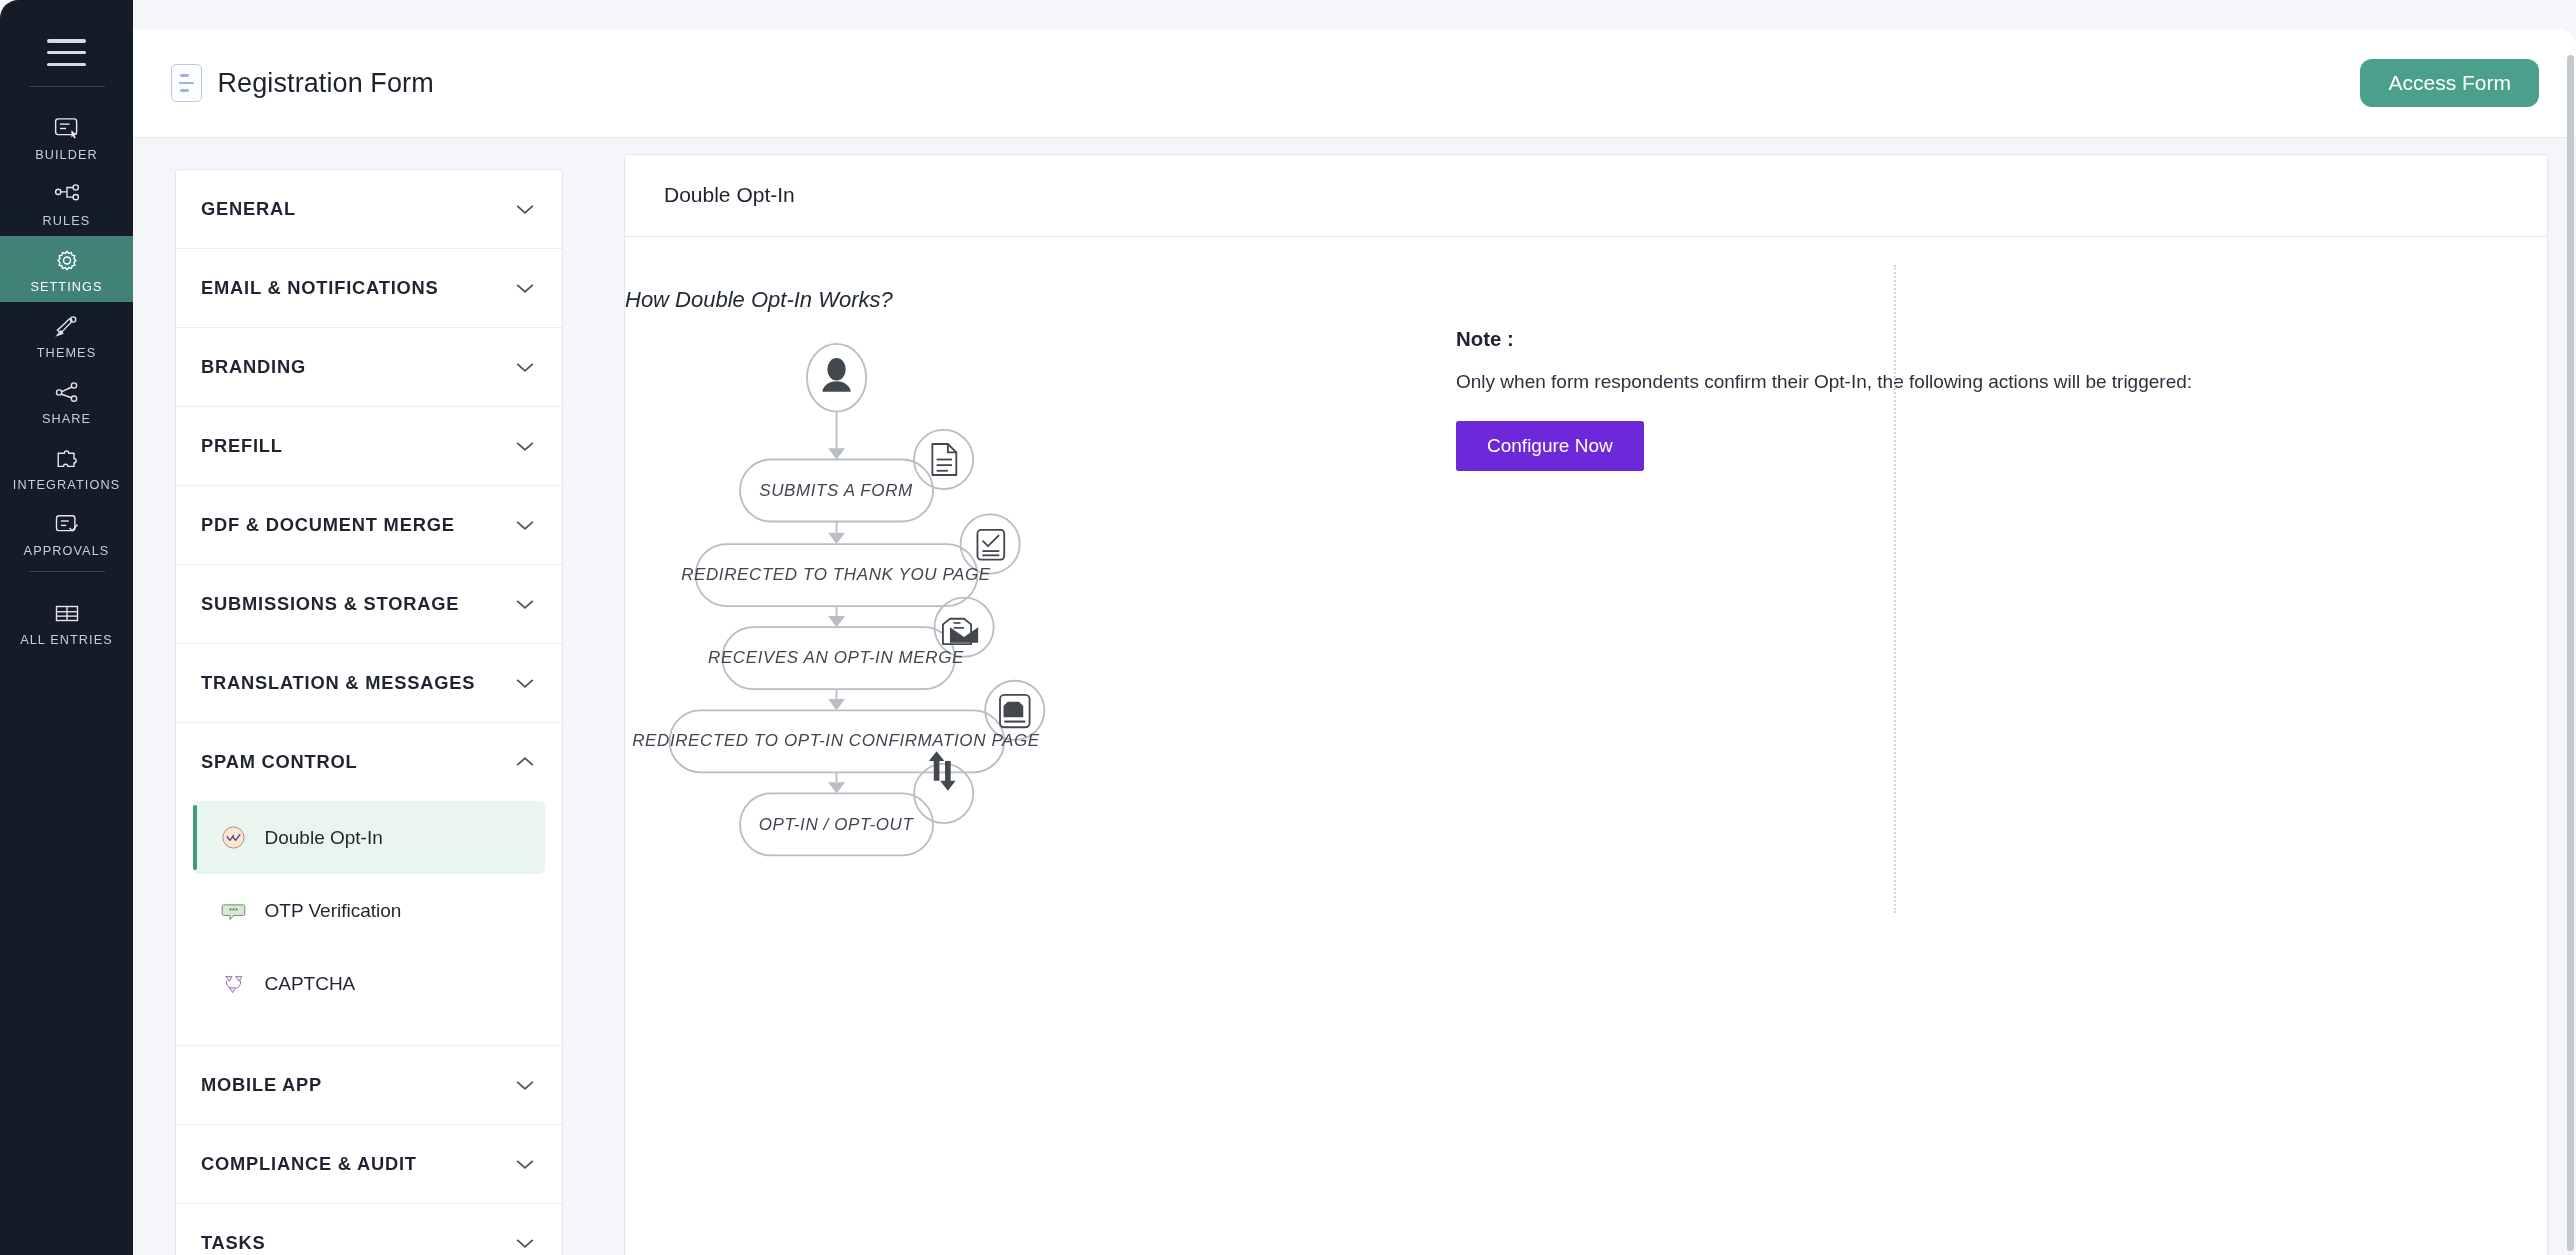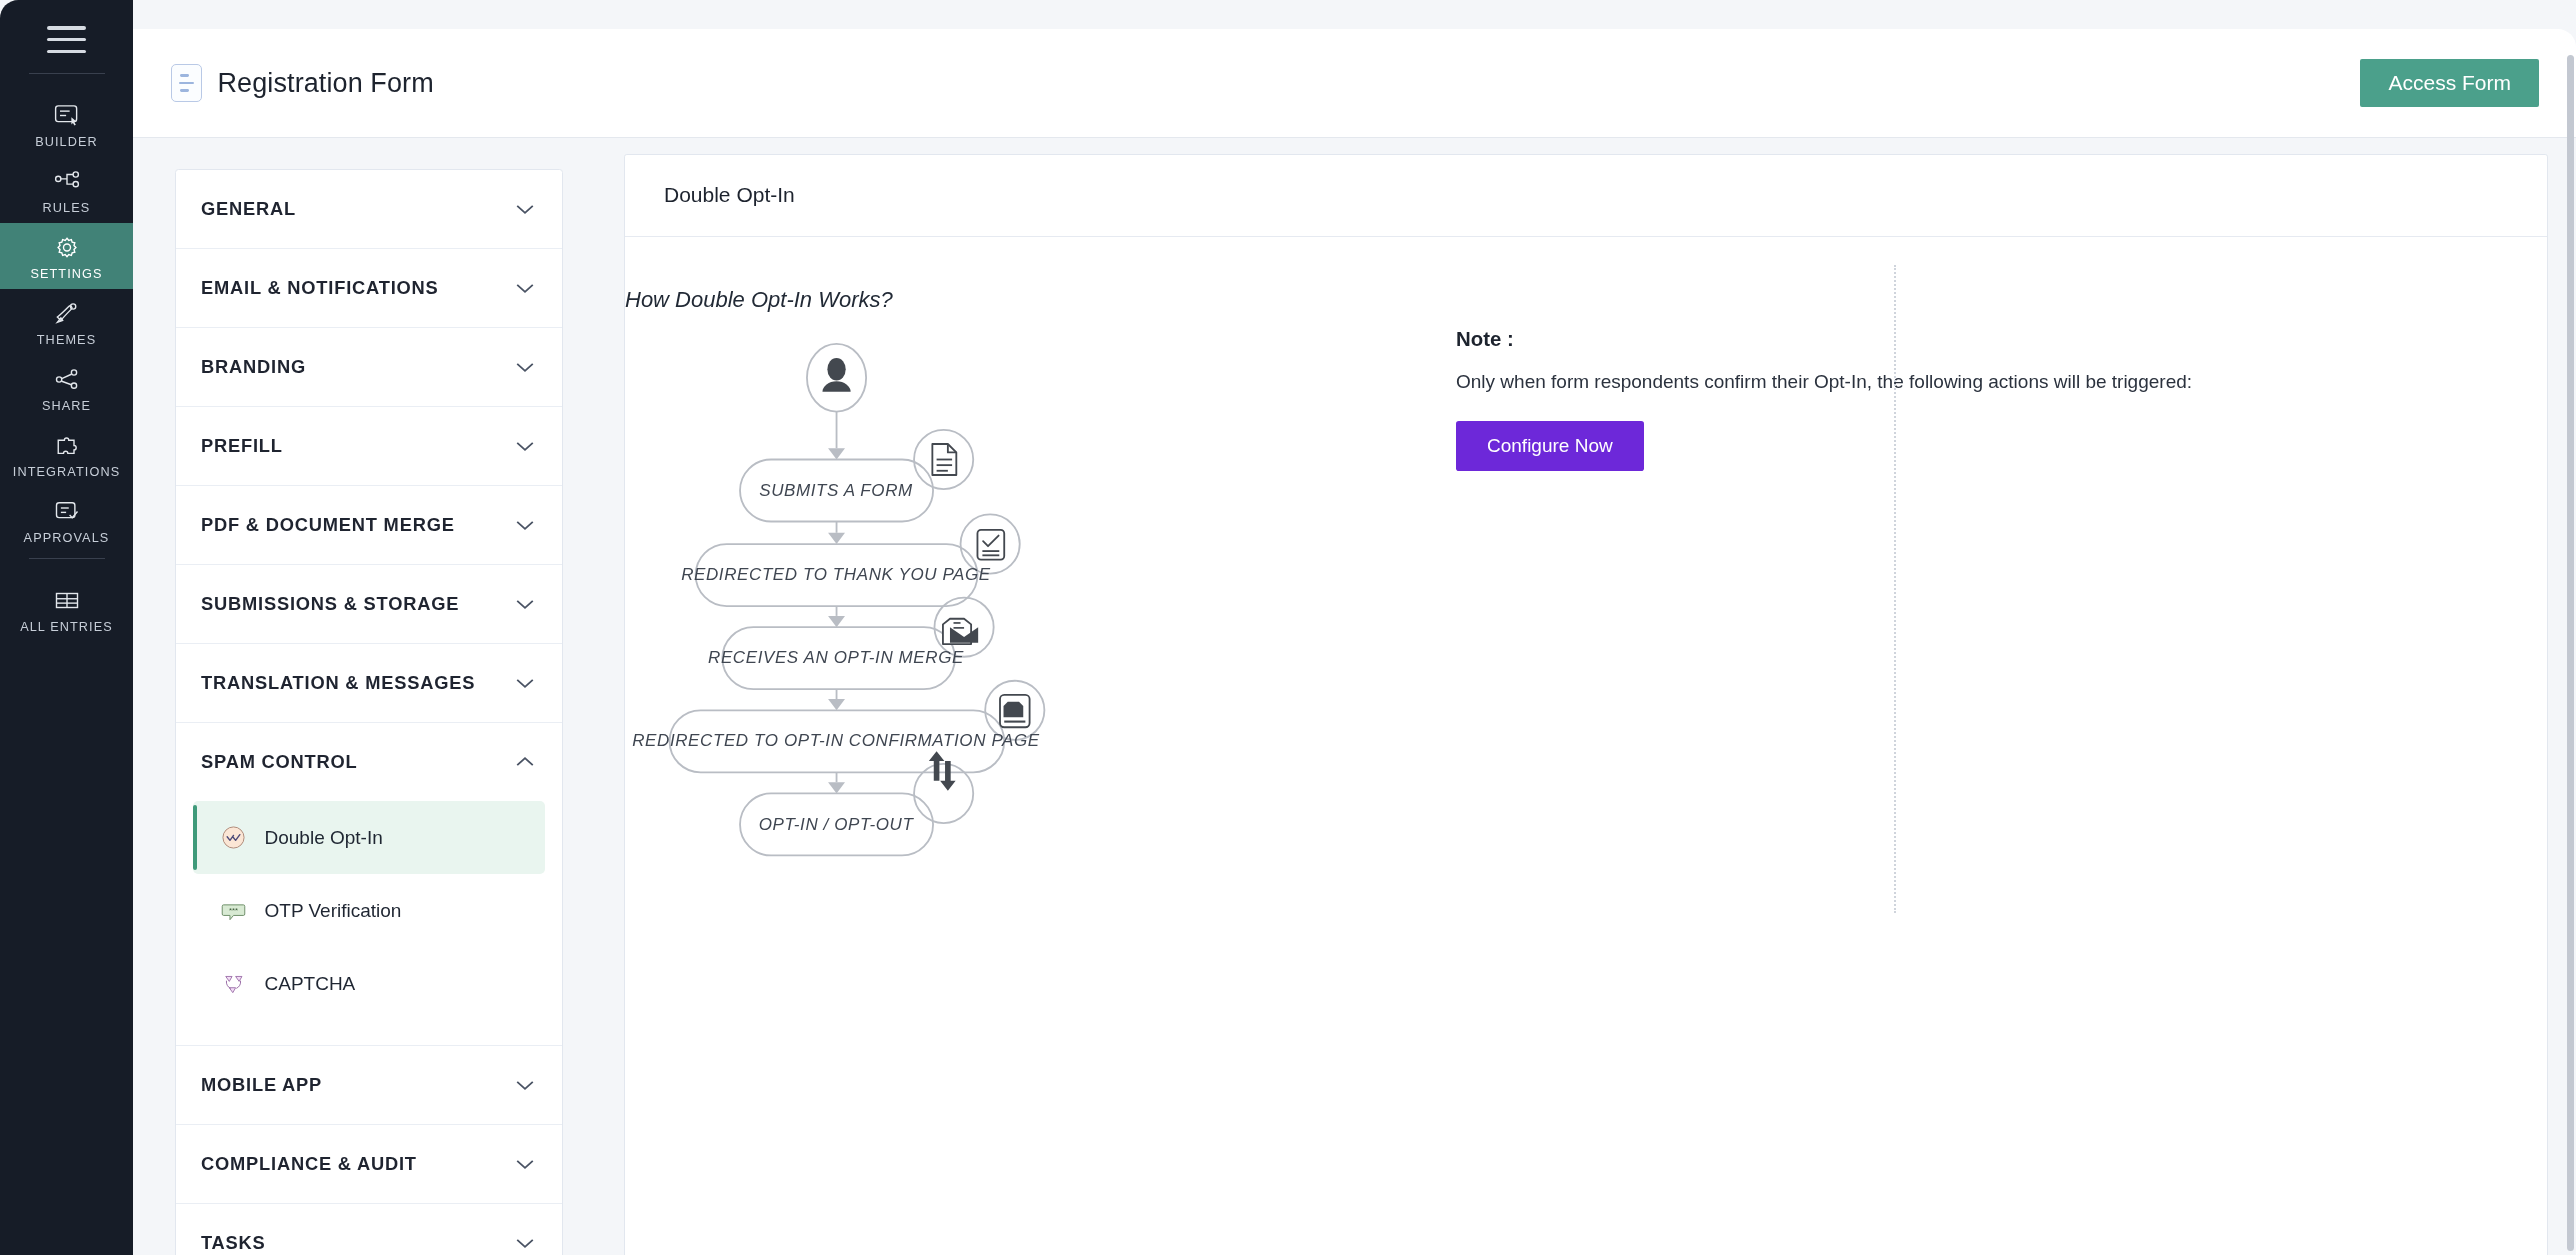--- a/index.html
+++ b/index.html
@@ -15,21 +15,21 @@
     background: #f4f6f9;
     display: flex;
   }
 
   
   .rail {
     width: 133px;
     flex: 0 0 133px;
     background: #161c27;
     border-top-left-radius: 18.3px;
-    padding-top: 26px;
+    padding-top: 39px;
     display: flex;
     flex-direction: column;
     align-items: center;
     color: #cdd3dc;
   }
   .hamburger {
     width: 39px; height: 27px;
     display: flex; flex-direction: column; justify-content: space-between;
     margin-bottom: 15.5px;
     cursor: pointer;
@@ -83,21 +83,21 @@
   .form-title {
     font-size: 27px; color: #1d232e; font-weight: 400; letter-spacing: 0.1px;
   }
   .topbar-spacer { flex: 1 1 auto; }
   .access-btn {
     background: #4ba08b;
     color: #ffffff;
     font-size: 21px;
     padding: 12px 28px;
     border: none;
-    border-radius: 2px;
+    border-radius: 12px;
     cursor: pointer;
     font-family: "Liberation Sans", sans-serif;
   }
 
   
   .body {
     flex: 1 1 auto;
     display: flex;
     gap: 0;
     padding: 15.5px 0 0 0;

